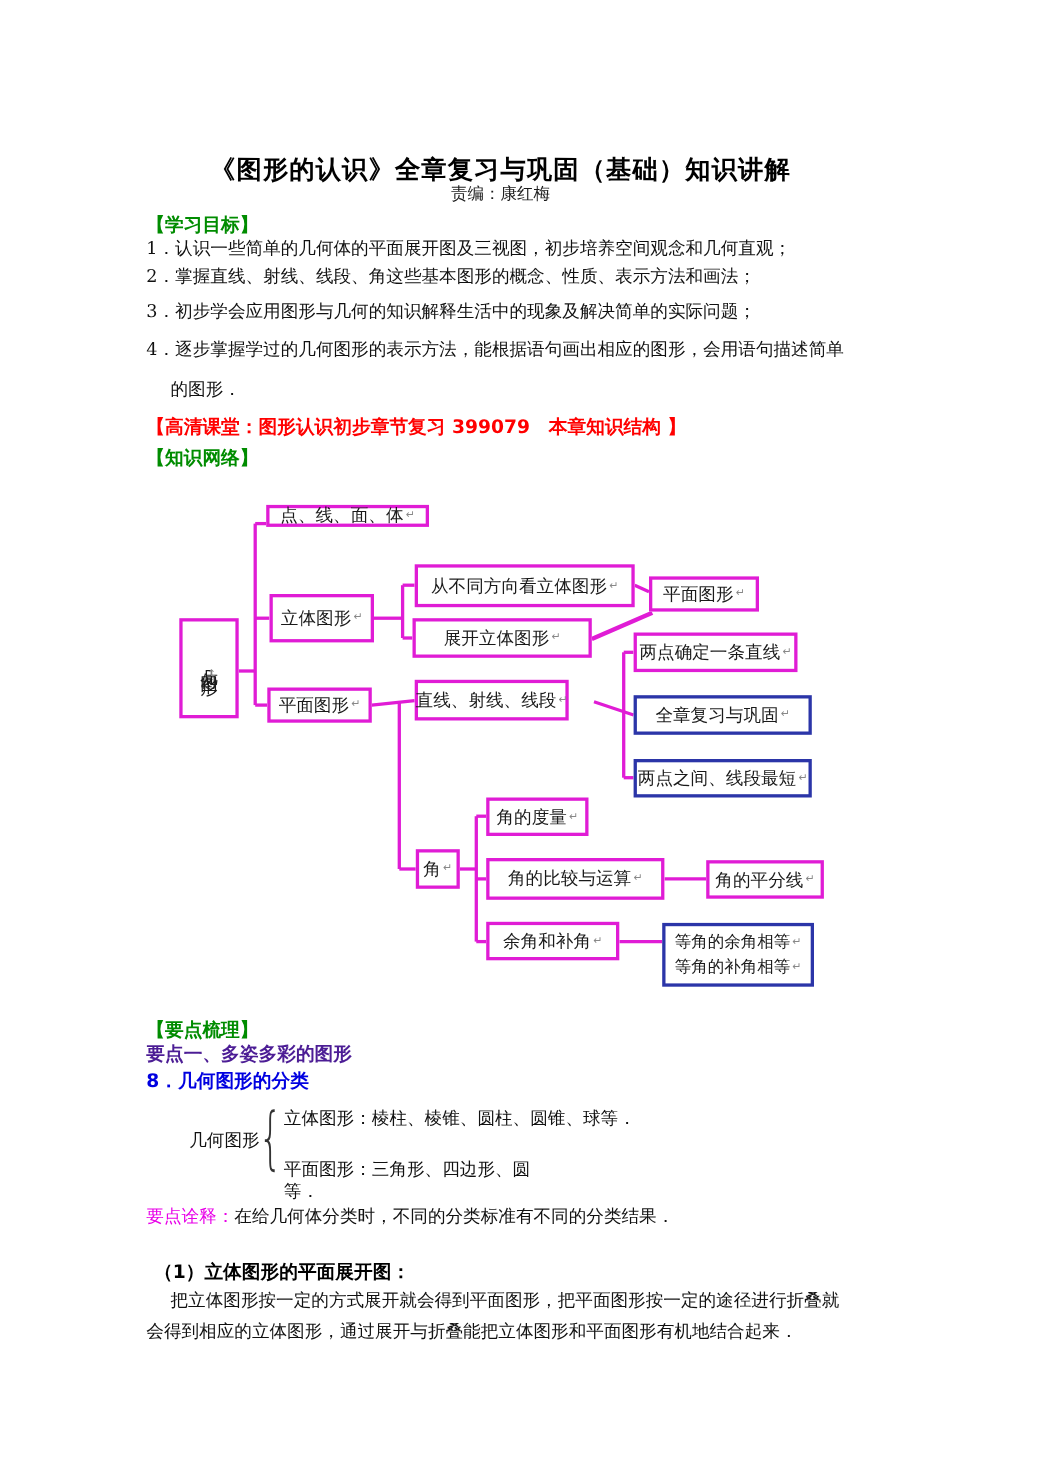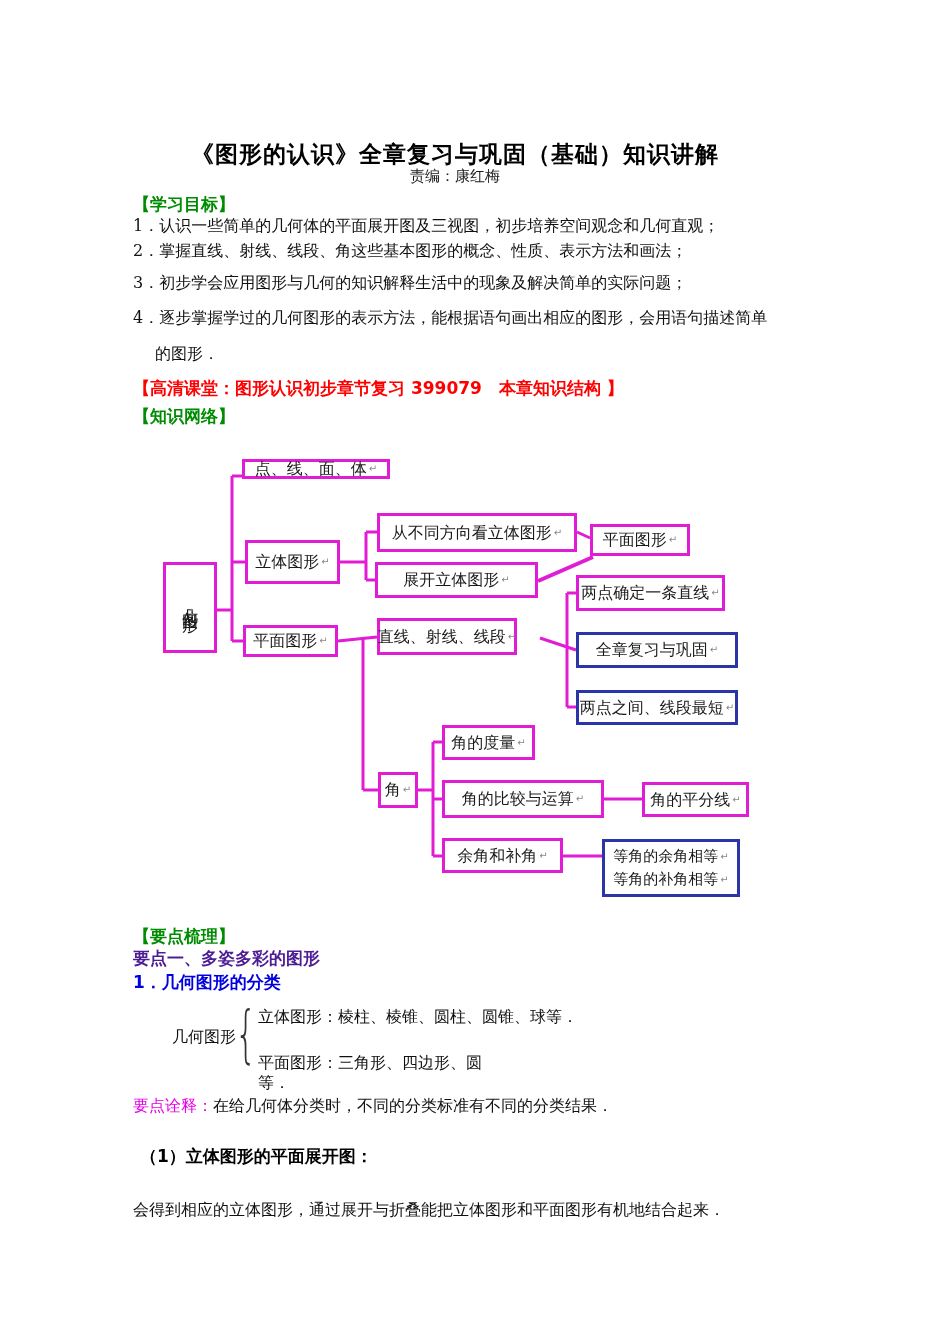--- a/index.html
+++ b/index.html
@@ -180,33 +180,34 @@
         </div>
       <div class="nrow">
           <span>等角的补角相等</span>
           <span class="ret">↵</span>
         </div>
     </div>
   </div>
 
   <div class="hdr green" style="top:925px">【要点梳理】</div>
   <div class="hdr orange" style="top:947px">要点一、多姿多彩的图形</div>
-  <div class="hdr blue" style="top:971px">1．几何图形的分类</div>
+  <div class="hdr blue" style="top:971px">8．几何图形的分类</div>
 
   <div class="bracefig">
     <span class="bf-root">几何图形</span>
     <span class="bf-brace">{</span>
     <div class="bf-line l1">
       <span>立体图形：</span><b>棱柱、棱锥、圆柱、圆锥</b><span>、球等．</span>
     </div>
     <div class="bf-line l2">
       <span>平面图形：</span><span>三角形、</span><b>四边形、圆</b>
     </div>
     <div class="bf-line l3">等．</div>
   </div>
 
   <div class="body-line" style="top:1096px">
     <span class="mag-label">要点诠释：</span><span>在给几何体分类时，不同的分类标准有不同的分类结果．</span>
   </div>
   <div class="hdr blk" style="top:1145px;left:140px">（1）立体图形的平面展开图：</div>
+  <div class="body-line" style="top:1172px;left:155px">把立体图形按一定的方式展开就会得到平面图形，把平面图形按一定的途径进行折叠就</div>
   <div class="body-line" style="top:1200px;left:133px">会得到相应的立体图形，通过展开与折叠能把立体图形和平面图形有机地结合起来．</div>
 
 </div>
 
 </body></html>

